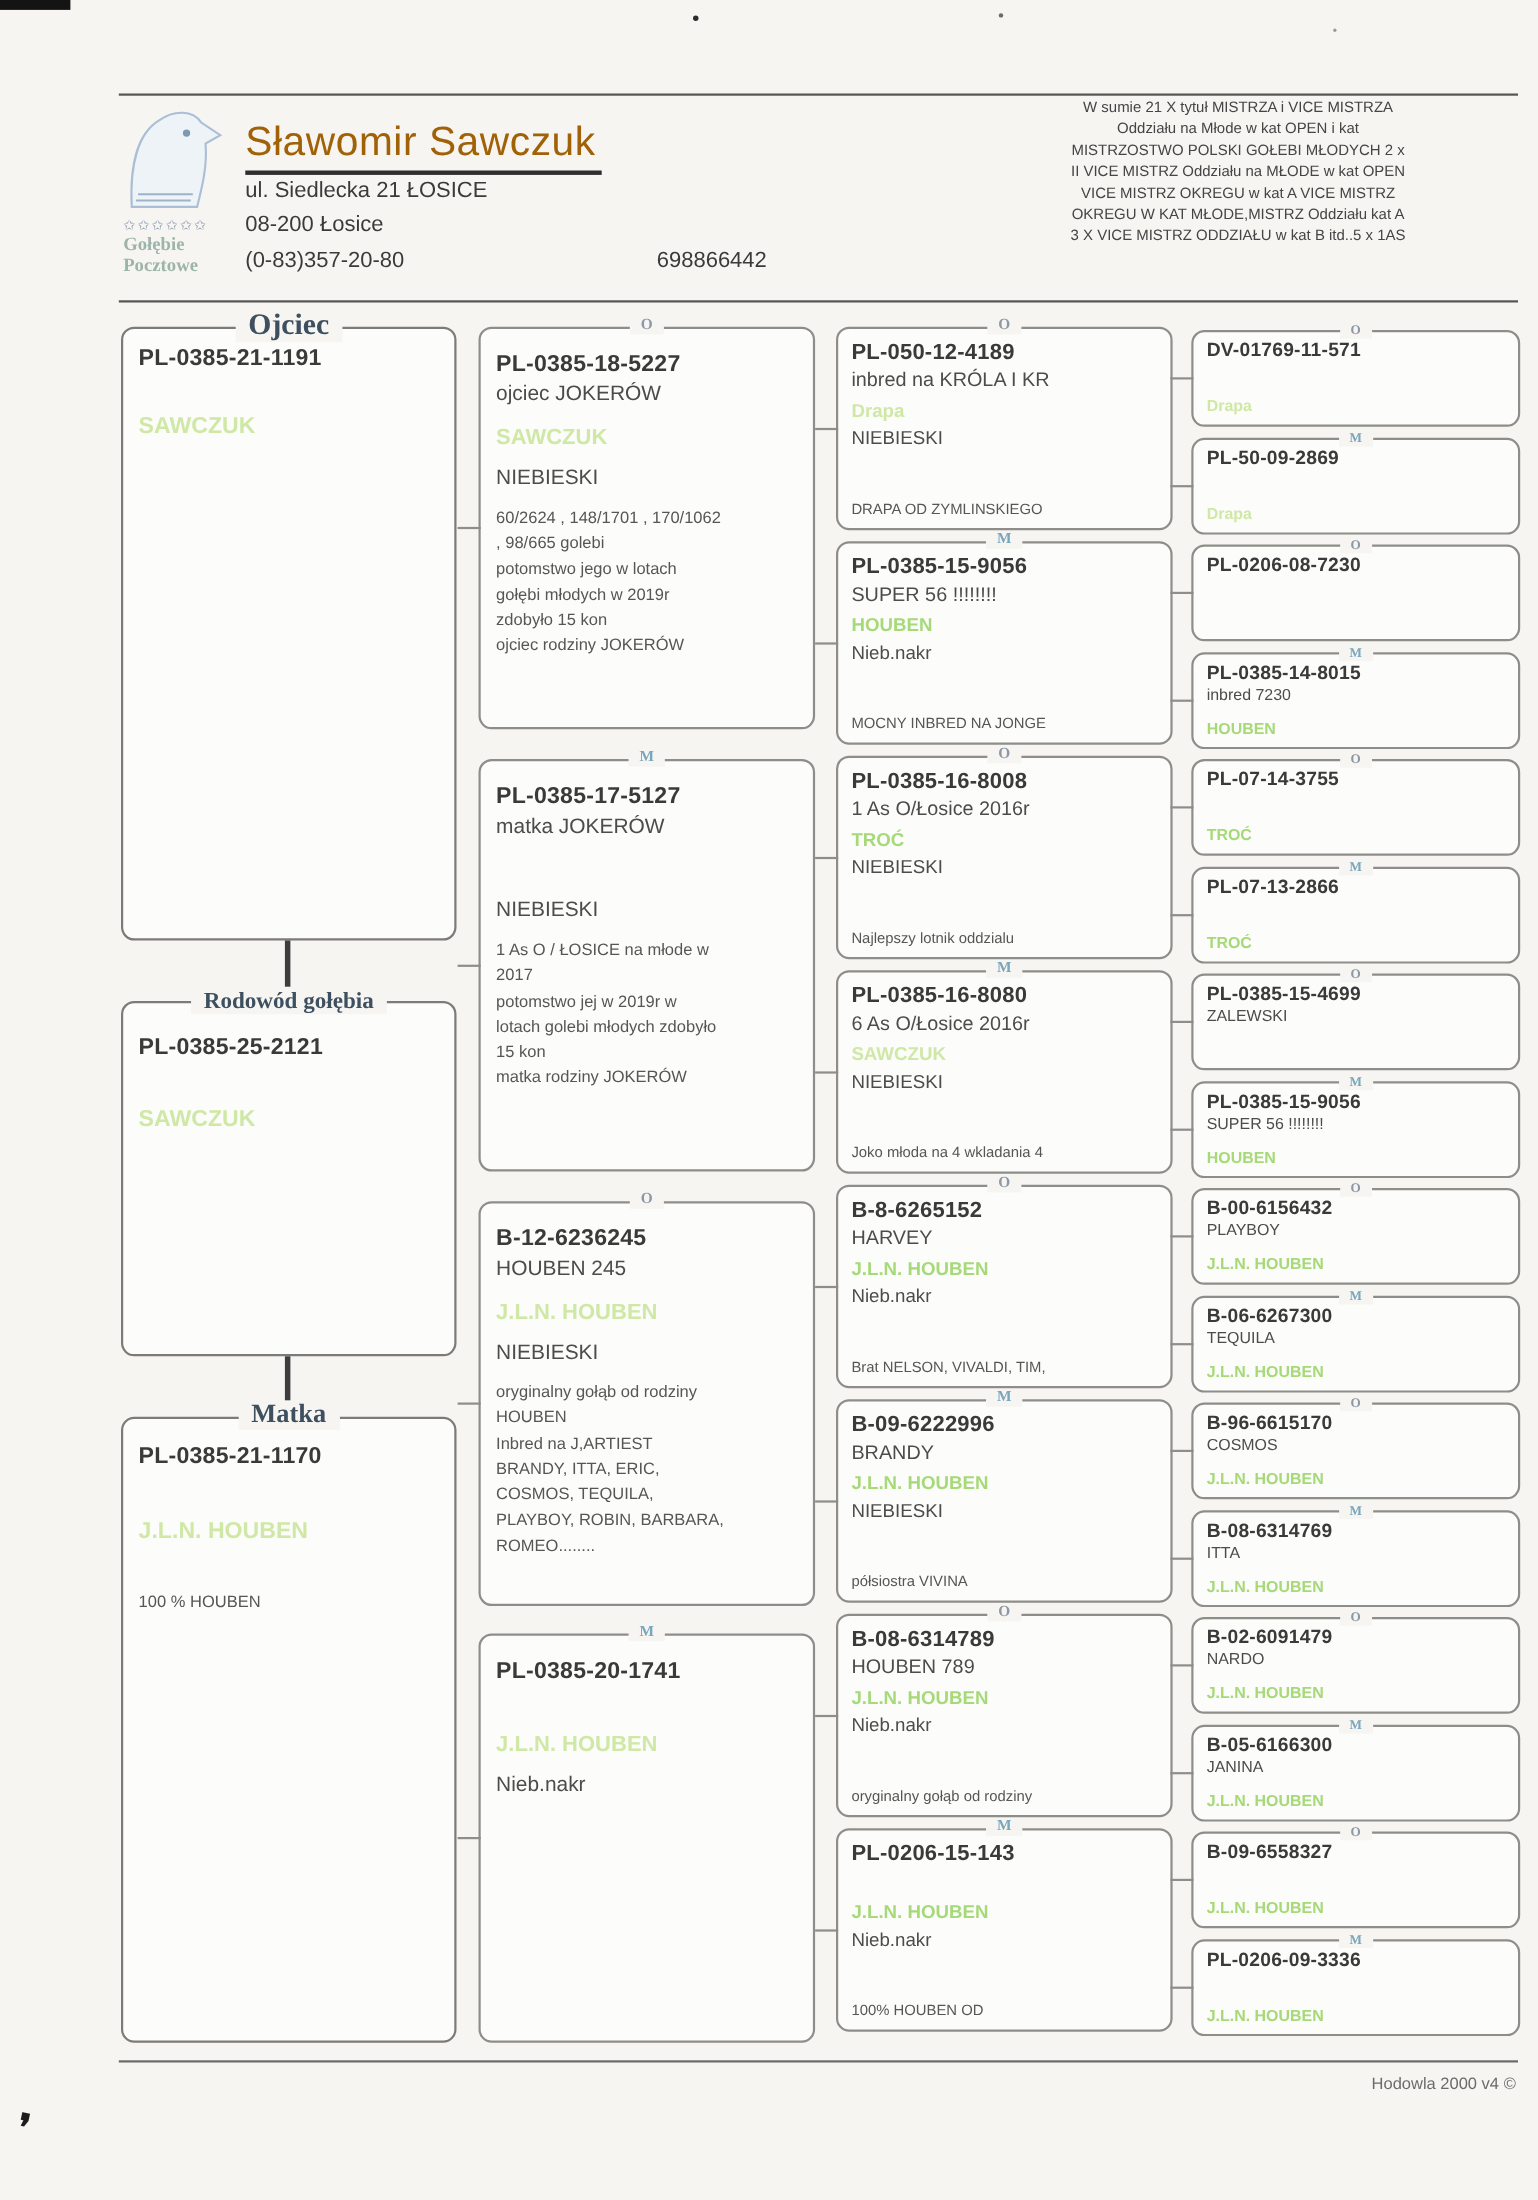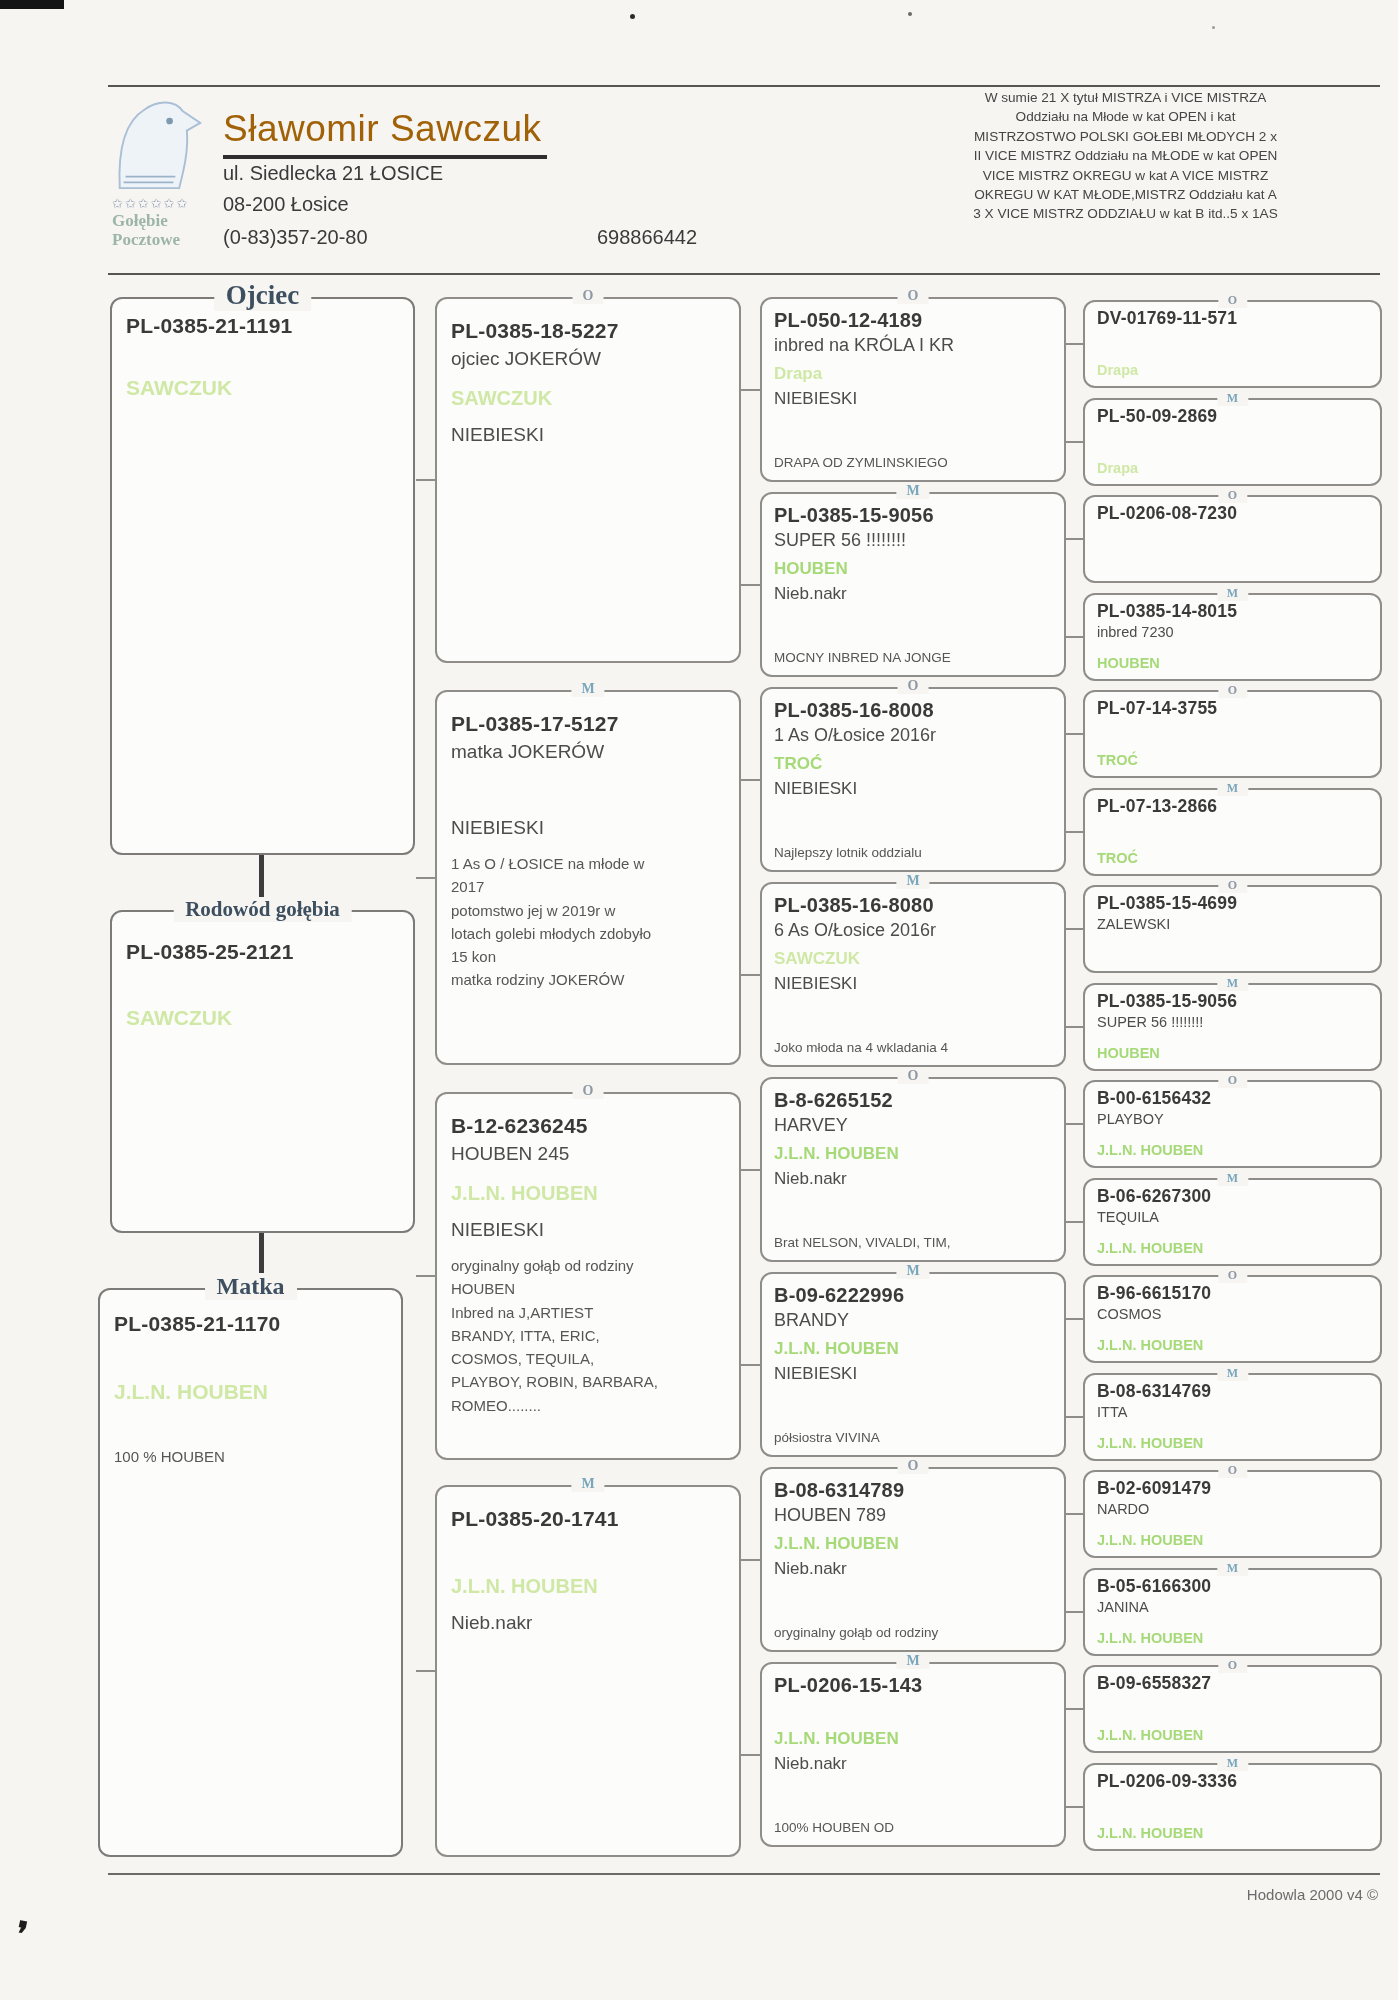--- a/index.html
+++ b/index.html
@@ -114,33 +114,39 @@
     <div class="ring" style="margin-top:15px">PL-0385-21-1191</div>
     <div class="strain strain-light" style="margin-top:38px">SAWCZUK</div>
   </div>
   <div class="vconn" style="top:855px;height:55px"></div>
   <div class="pbox c1" style="left:110px;top:910px;width:305px;height:323px">
     <span class="sec-label lbl-med">Rodowód gołębia</span>
     <div class="ring" style="margin-top:28px">PL-0385-25-2121</div>
     <div class="strain strain-light" style="margin-top:42px">SAWCZUK</div>
   </div>
   <div class="vconn" style="top:1233px;height:55px"></div>
-  <div class="pbox c1" style="left:98px;top:1288px;width:305px;height:569px">
+  <div class="pbox c1" style="left:110px;top:1288px;width:305px;height:569px">
     <span class="sec-label lbl-m2">Matka</span>
     <div class="ring" style="margin-top:22px">PL-0385-21-1170</div>
     <div class="strain strain-light" style="margin-top:44px">J.L.N. HOUBEN</div>
     <div class="details" style="margin-top:40px">100 % HOUBEN</div>
   </div>
 
   <div class="pbox c2 stub" style="left:435px;top:297px;width:306px;height:366px">
     <span class="marker mk-o">O</span>
     <span class="ring">PL-0385-18-5227</span>
     <div class="bname">ojciec JOKERÓW</div>
     <div class="strain strain-light">SAWCZUK</div>
     <div class="bcolor">NIEBIESKI</div>
+    <div class="details">60/2624 , 148/1701 , 170/1062
+, 98/665 golebi
+potomstwo jego w lotach
+gołębi młodych w  2019r
+zdobyło 15 kon
+ojciec rodziny JOKERÓW</div>
   </div>
   <div class="pbox c2 stub" style="left:435px;top:690px;width:306px;height:375px">
     <span class="marker mk-m">M</span>
     <span class="ring">PL-0385-17-5127</span>
     <div class="bname">matka JOKERÓW</div>
     <div class="strain strain-light"></div>
     <div class="bcolor">NIEBIESKI</div>
     <div class="details"> 1 As O / ŁOSICE na  młode w
 2017
 potomstwo jej w 2019r w

